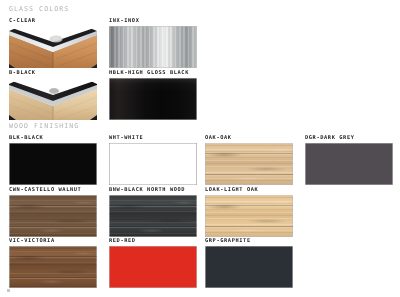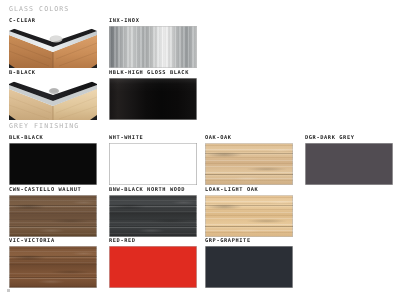--- a/index.html
+++ b/index.html
@@ -238,21 +238,21 @@
   <div class="cell" style="left:105px; top:17px;">
     <div class="cell-label">INX-INOX</div>
     <div class="swatch sw-inox bordered"></div>
   </div>
 
   <div class="cell" style="left:105px; top:69px;">
     <div class="cell-label">HBLK-HIGH GLOSS BLACK</div>
     <div class="swatch sw-hgblack bordered"></div>
   </div>
 
-  <div class="section-title" style="left:5px; top:122px;">GREY FINISHING</div>
+  <div class="section-title" style="left:5px; top:122px;">WOOD FINISHING</div>
 
   <div class="cell" style="left:5px; top:134px;">
     <div class="cell-label">BLK-BLACK</div>
     <div class="swatch sw-black bordered"></div>
   </div>
 
   <div class="cell" style="left:105px; top:134px;">
     <div class="cell-label">WHT-WHITE</div>
     <div class="swatch sw-white"></div>
   </div>

